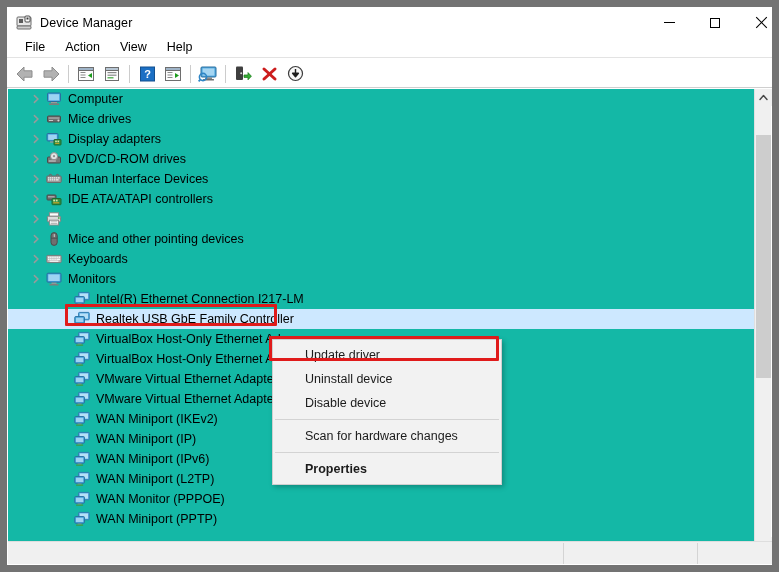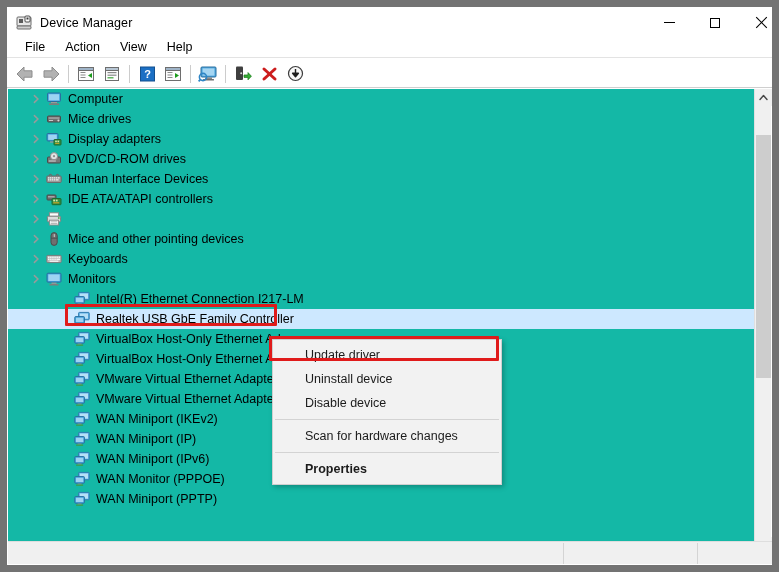--- a/index.html
+++ b/index.html
@@ -593,20 +593,32 @@
       <div class="row lvl2">
         <span class="chev"></span>
         <span class="ico"><svg width="16" height="16" viewBox="0 0 16 16">
             <rect x="4.6" y="1.4" width="10.6" height="7.4" rx=".8" fill="#5bb0e8" stroke="#2f7db0"></rect>
             <rect x="5.8" y="2.5" width="8.2" height="5.2" fill="#b7e0f7"></rect>
             <rect x="0.8" y="5.6" width="9.6" height="6.6" rx=".8" fill="#3ea3e0" stroke="#2a6f9e"></rect>
             <rect x="1.9" y="6.7" width="7.4" height="4.4" fill="#9ed3f2"></rect>
             <rect x="3.6" y="12.6" width="4" height="1" fill="#9a9a9a"></rect>
             <rect x="2" y="13.4" width="7.2" height="1.3" rx=".5" fill="#3f9b3f"></rect>
           </svg></span>
+        <span class="lbl">WAN Miniport (L2TP)</span>
+      </div>
+      <div class="row lvl2">
+        <span class="chev"></span>
+        <span class="ico"><svg width="16" height="16" viewBox="0 0 16 16">
+            <rect x="4.6" y="1.4" width="10.6" height="7.4" rx=".8" fill="#5bb0e8" stroke="#2f7db0"></rect>
+            <rect x="5.8" y="2.5" width="8.2" height="5.2" fill="#b7e0f7"></rect>
+            <rect x="0.8" y="5.6" width="9.6" height="6.6" rx=".8" fill="#3ea3e0" stroke="#2a6f9e"></rect>
+            <rect x="1.9" y="6.7" width="7.4" height="4.4" fill="#9ed3f2"></rect>
+            <rect x="3.6" y="12.6" width="4" height="1" fill="#9a9a9a"></rect>
+            <rect x="2" y="13.4" width="7.2" height="1.3" rx=".5" fill="#3f9b3f"></rect>
+          </svg></span>
         <span class="lbl">WAN Monitor (PPPOE)</span>
       </div>
       <div class="row lvl2">
         <span class="chev"></span>
         <span class="ico"><svg width="16" height="16" viewBox="0 0 16 16">
             <rect x="4.6" y="1.4" width="10.6" height="7.4" rx=".8" fill="#5bb0e8" stroke="#2f7db0"></rect>
             <rect x="5.8" y="2.5" width="8.2" height="5.2" fill="#b7e0f7"></rect>
             <rect x="0.8" y="5.6" width="9.6" height="6.6" rx=".8" fill="#3ea3e0" stroke="#2a6f9e"></rect>
             <rect x="1.9" y="6.7" width="7.4" height="4.4" fill="#9ed3f2"></rect>
             <rect x="3.6" y="12.6" width="4" height="1" fill="#9a9a9a"></rect>

